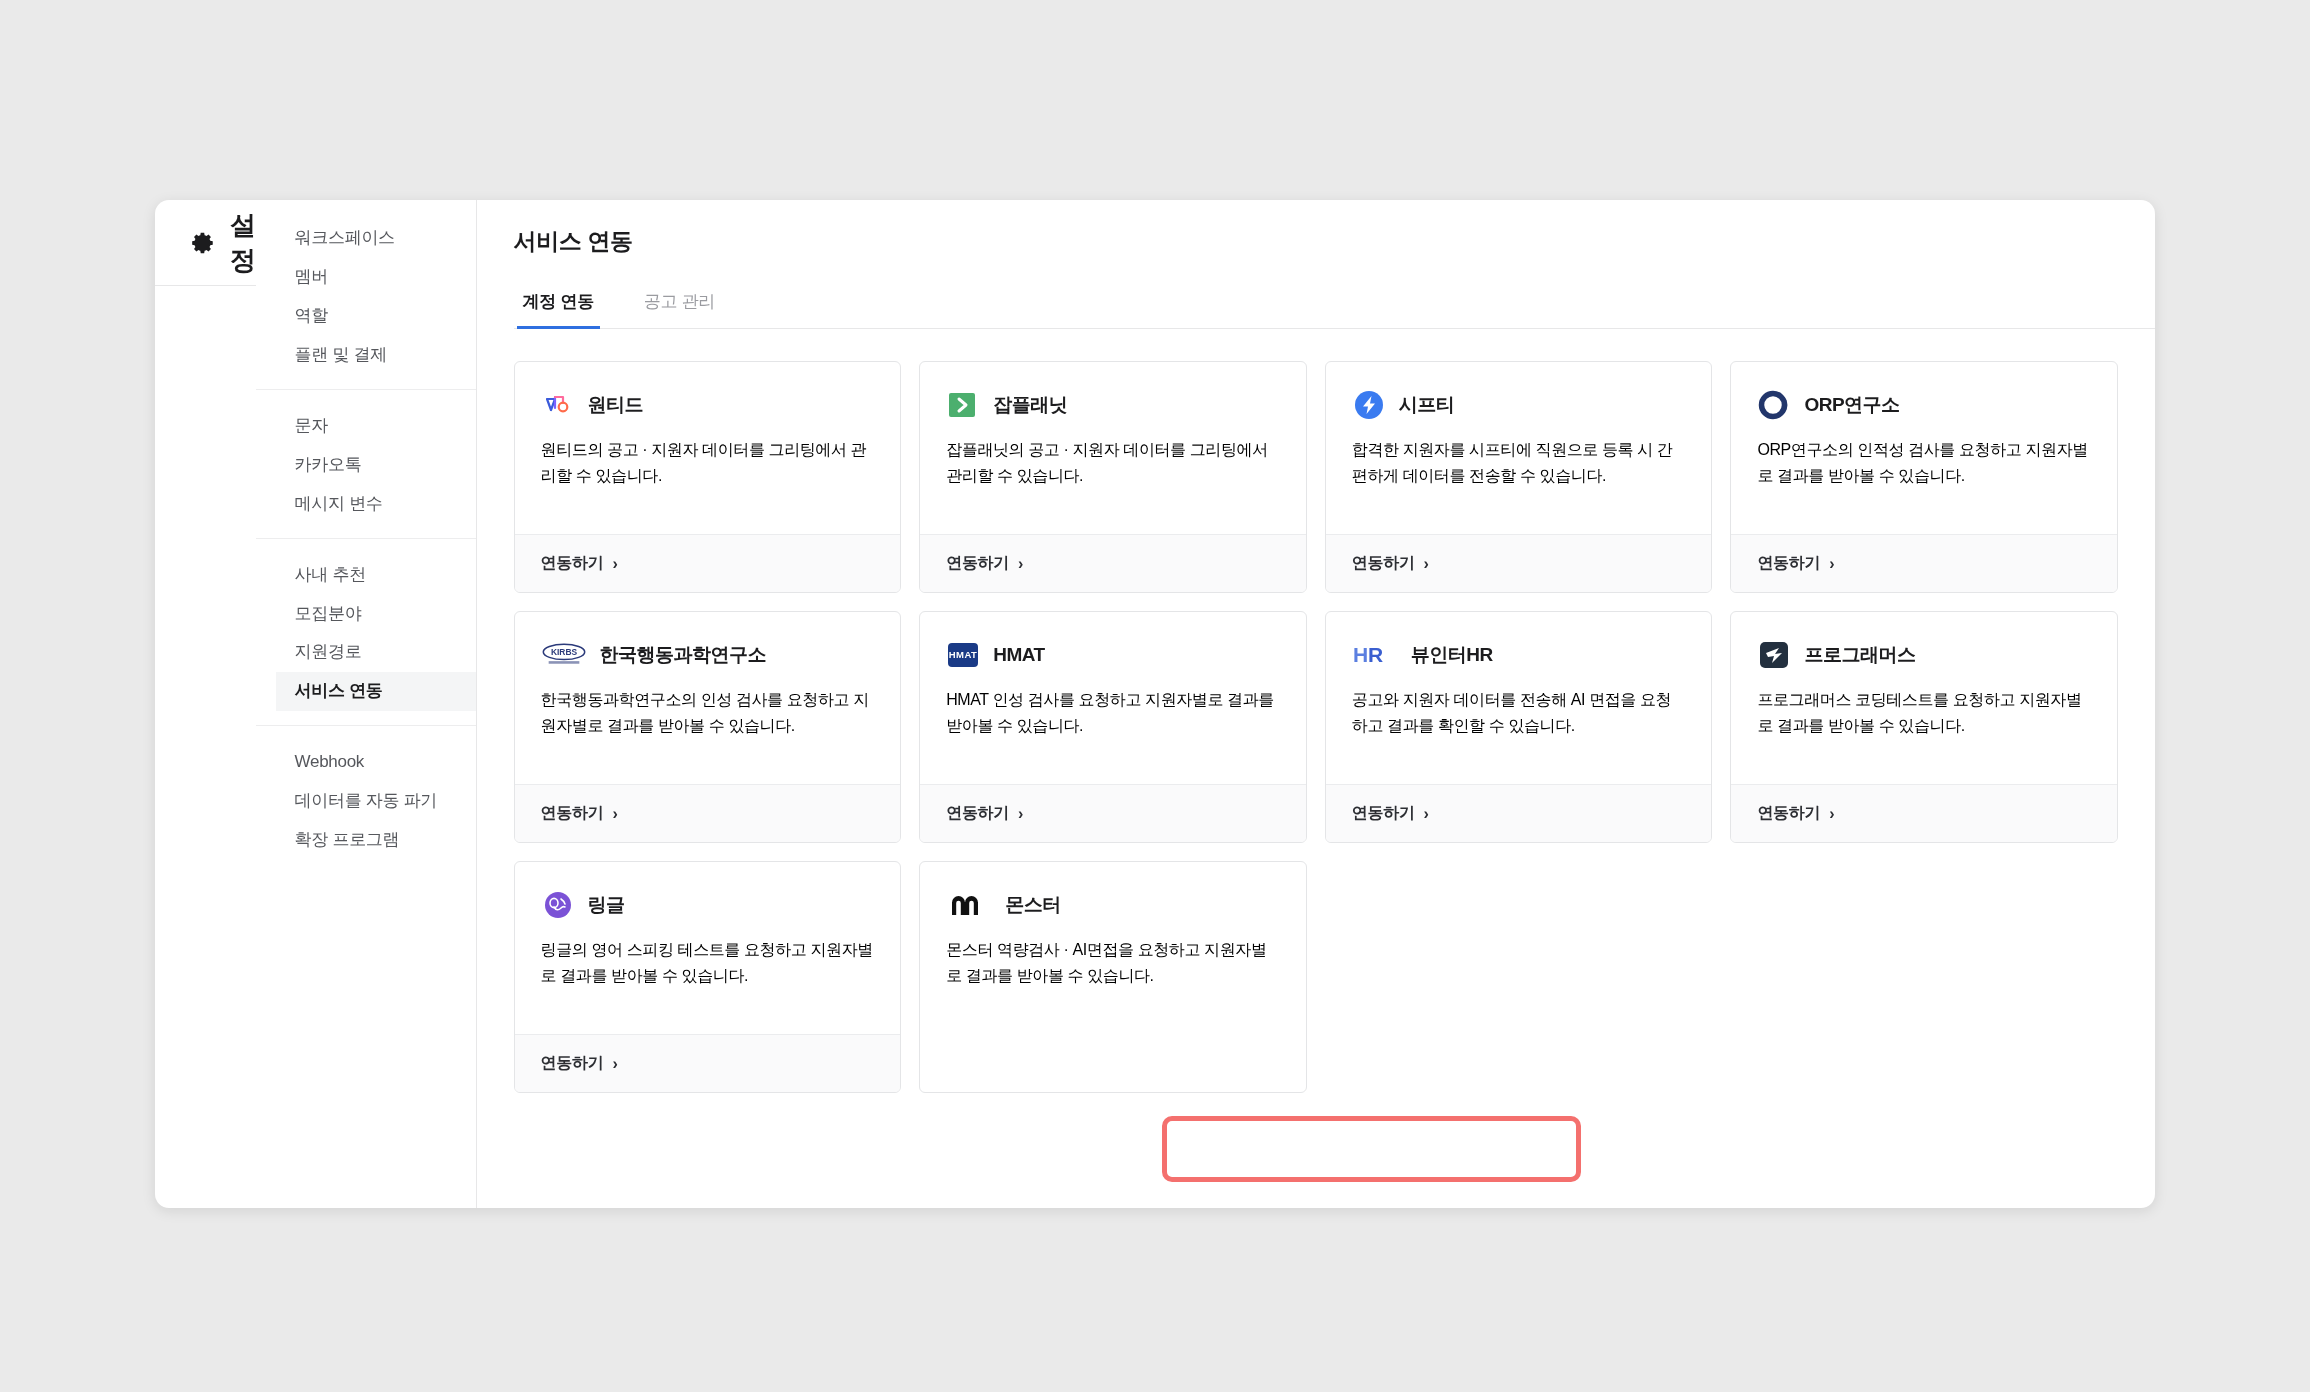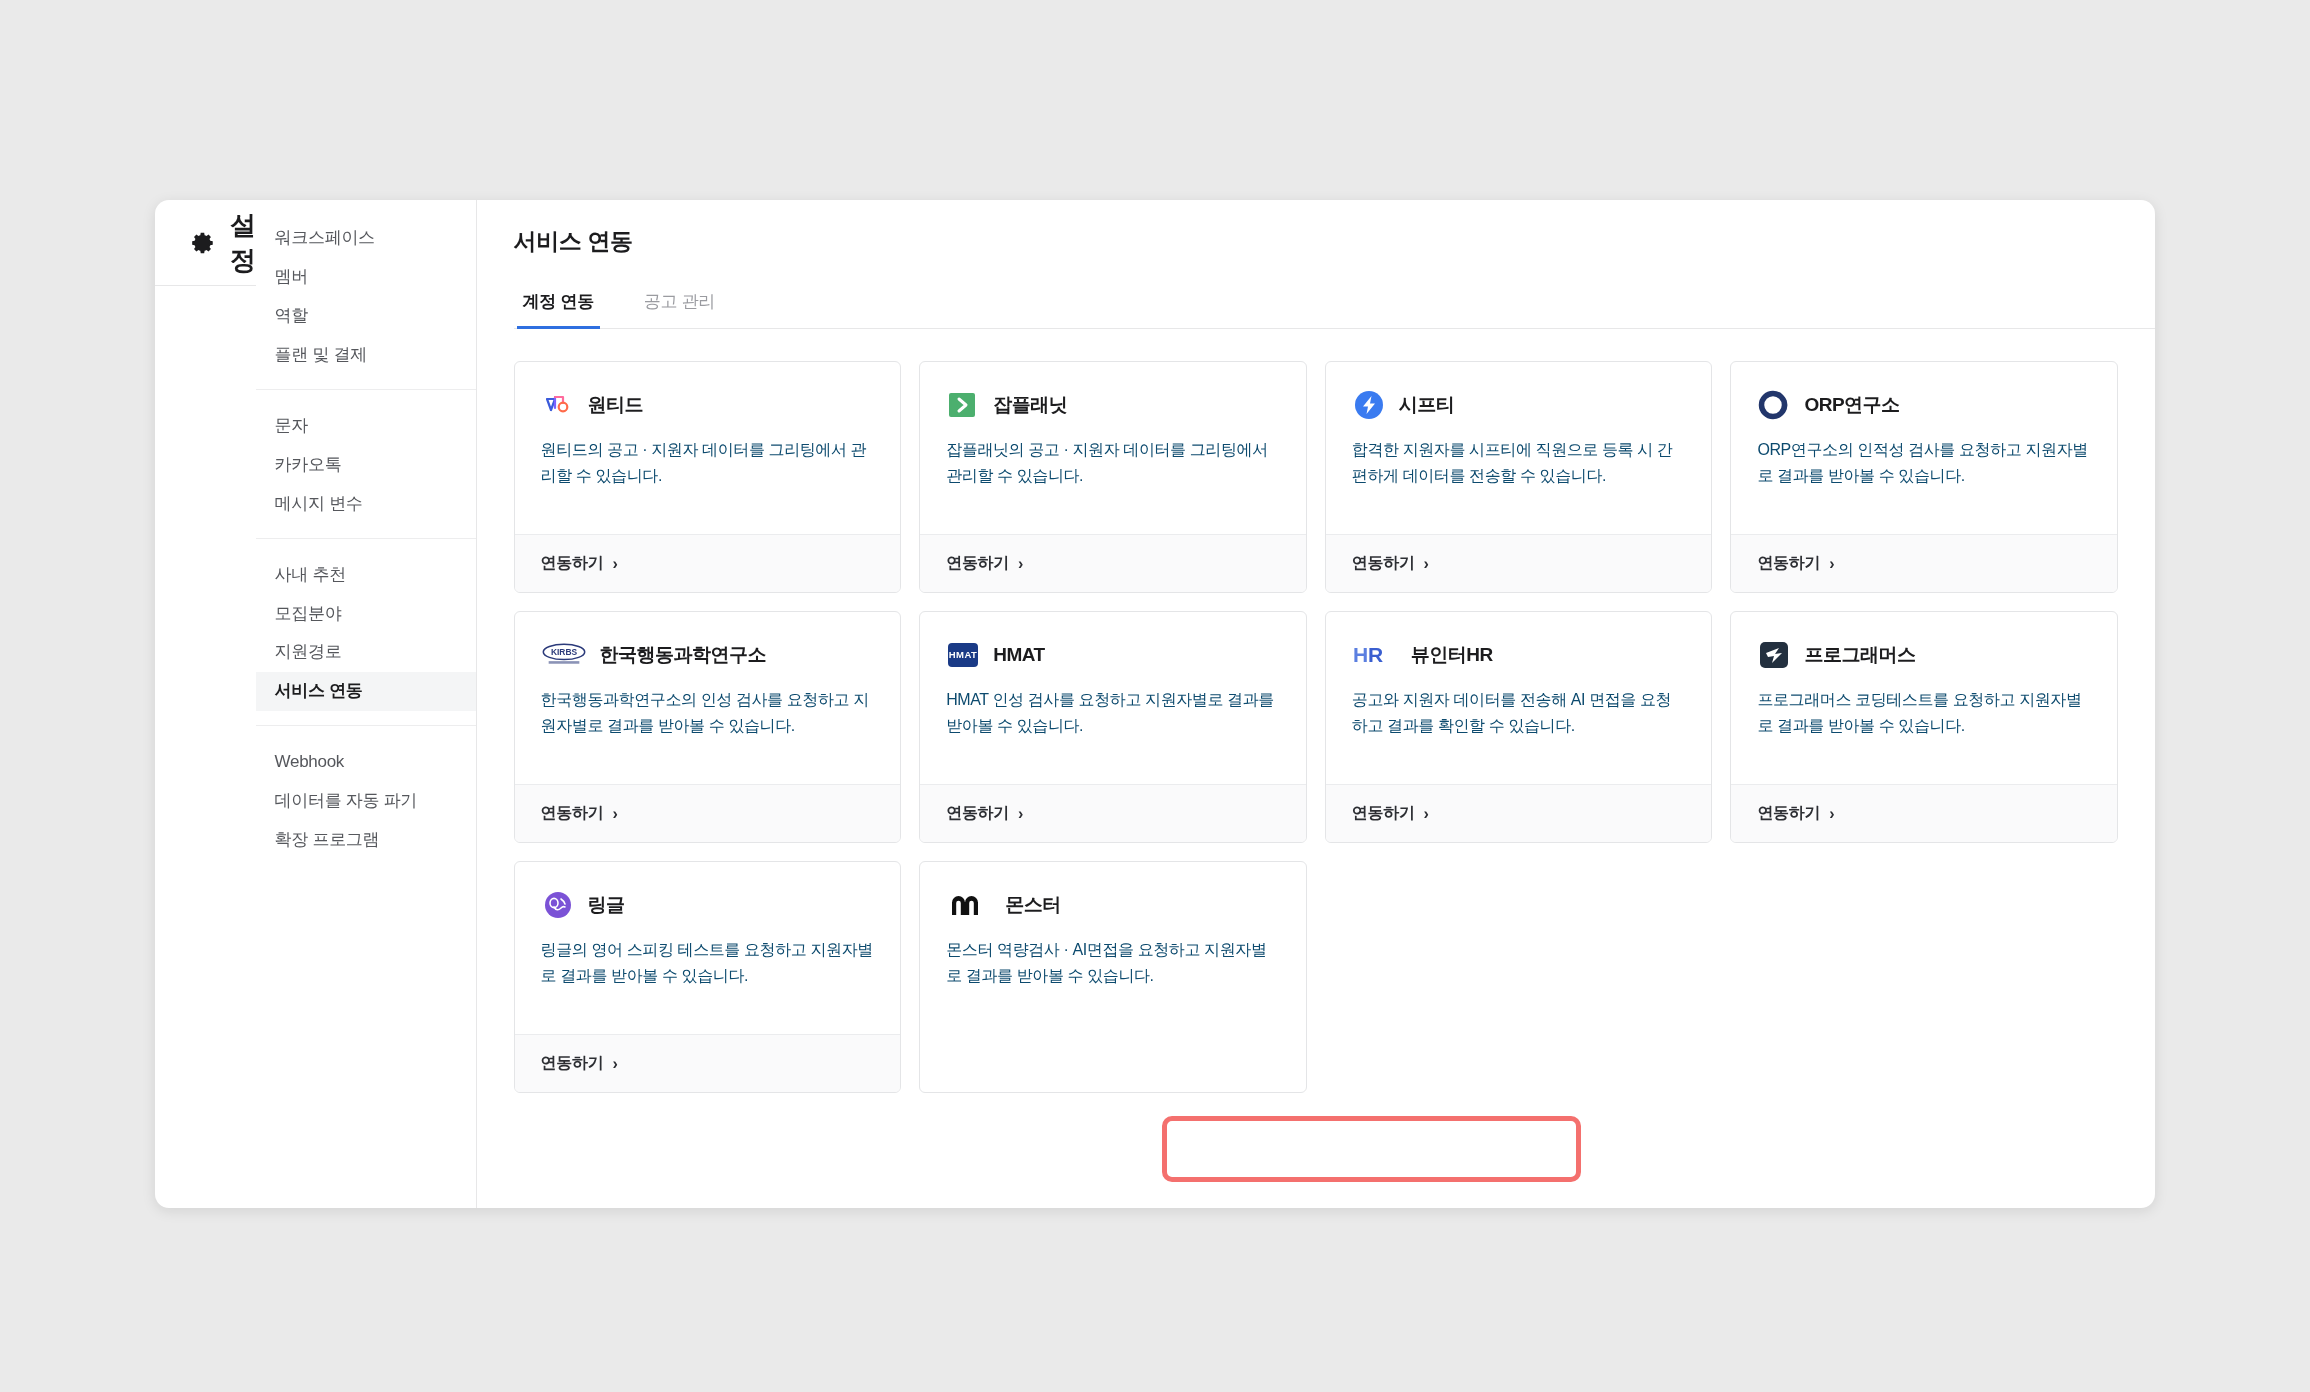--- a/index.html
+++ b/index.html
@@ -65,20 +65,21 @@
     padding-top: 17px;
   }
   .side-item {
     display: block;
     font-size: 17px;
     color: #55575c;
     padding: 8px 0 8px 19px;
     line-height: 1.35;
     letter-spacing: -0.3px;
     cursor: pointer;
+    margin-left: 20px;
   }
   .side-item.active {
     color: #1c1c1e;
     font-weight: 700;
     background: #f4f5f6;
   }
 
   
   .content { flex: 1 1 auto; min-width: 0; display: flex; flex-direction: column; }
   .content-head { padding: 26px 0 0 37px; }
@@ -136,21 +137,21 @@
     font-size: 19px;
     font-weight: 700;
     color: #1c1c1e;
     letter-spacing: -0.5px;
     white-space: nowrap;
   }
   .card-desc {
     margin-top: 15px;
     font-size: 16px;
     line-height: 1.62;
-    color: #0c4a6e;
+    color: #000000;
     letter-spacing: -0.4px;
   }
   .card-foot {
     flex: 0 0 58px;
     border-top: 1px solid #ebecee;
     background: #fafafb;
     display: flex;
     align-items: center;
     padding-left: 26px;
     cursor: pointer;

